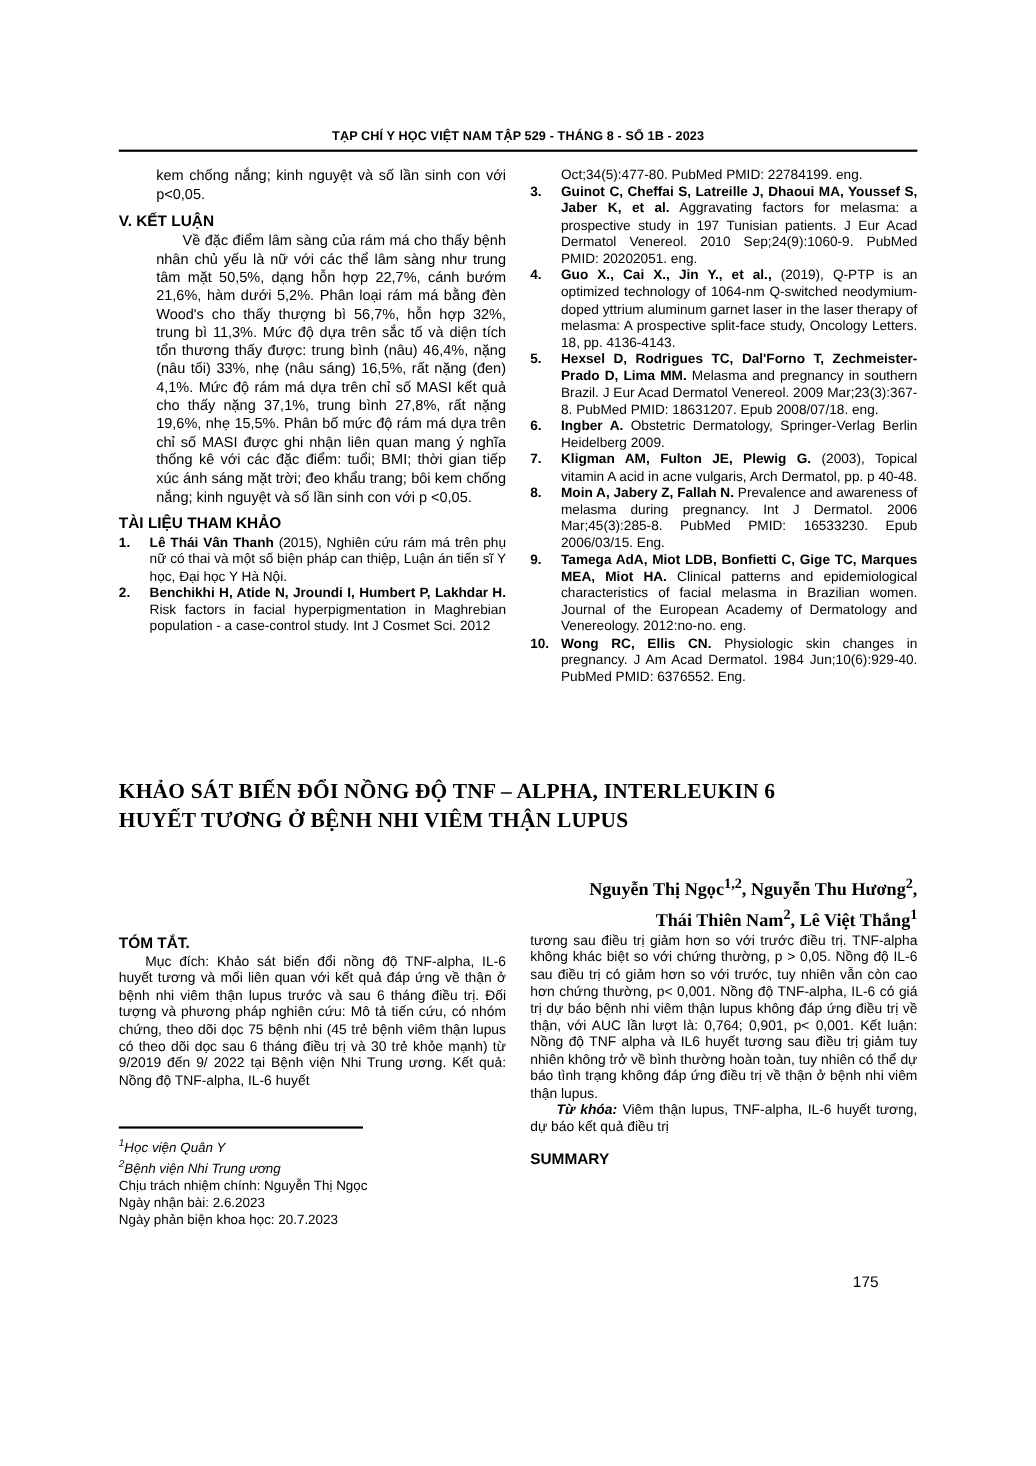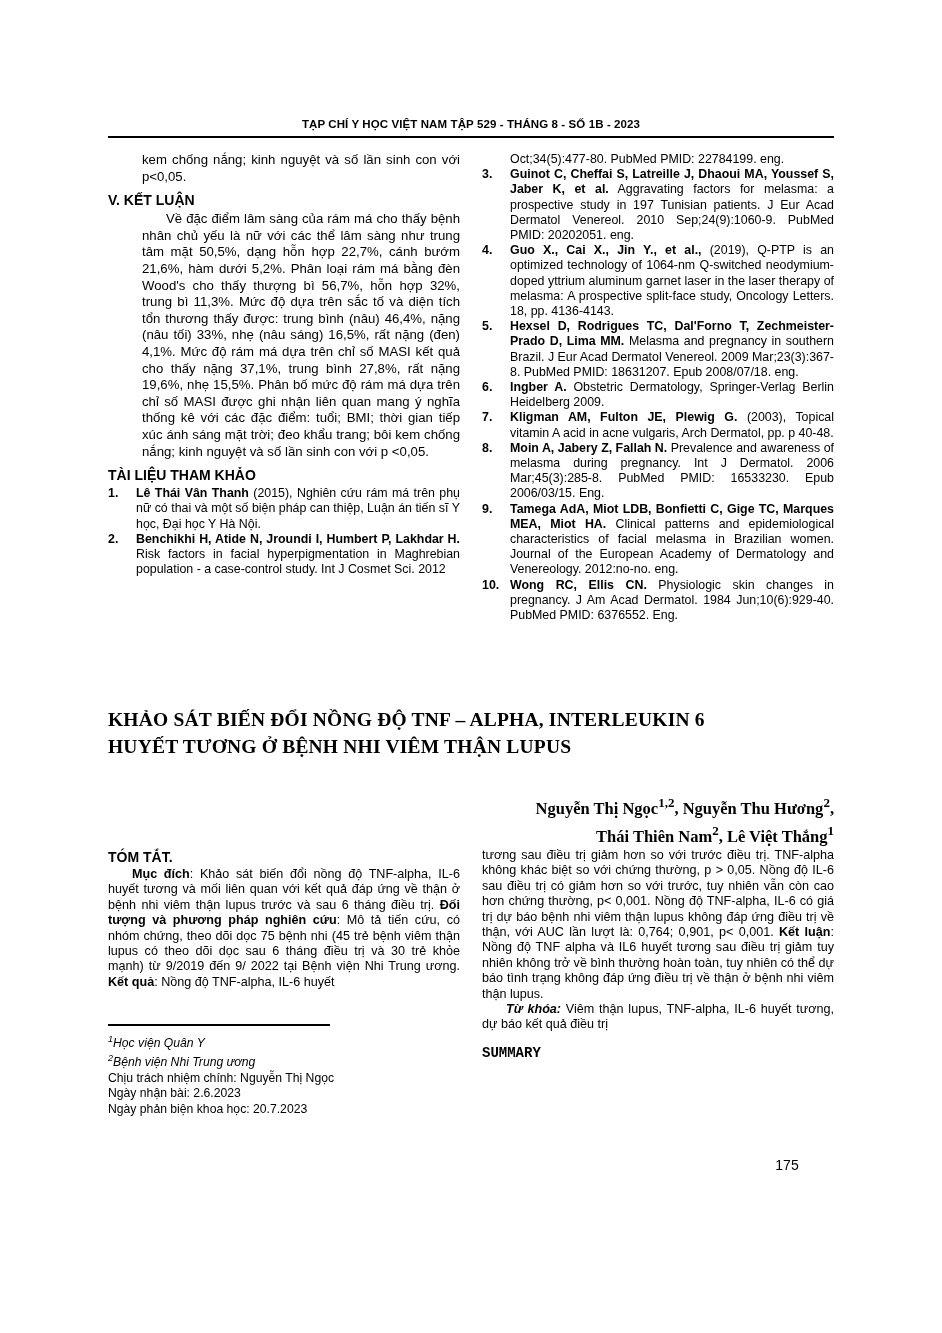--- a/index.html
+++ b/index.html
@@ -141,21 +141,21 @@
     margin: 0 0 1px 0;
   }
   .abs-text {
     font-family: "Liberation Sans", sans-serif;
     font-size: 12.6px;
     line-height: 15.4px;
     text-align: justify;
     margin: 0;
   }
   .abs-text.indent { text-indent: 24px; }
-  .abs-text b { font-weight: bold; }
+  .abs-text b { font-weight: normal; }
   .abs-text i { font-style: italic; font-weight: bold; }
 
   
   .foot-rule {
     position: absolute;
     left: 108px;
     top: 1024px;
     width: 222px;
     height: 2px;
     background: #000;
@@ -167,21 +167,21 @@
     width: 352px;
     font-family: "Liberation Sans", sans-serif;
     font-size: 12.2px;
     line-height: 15.4px;
   }
   .footnote .aff { font-style: italic; }
   .footnote sup { font-size: 9px; vertical-align: super; }
 
   
   .summary-head {
-    font-family: Liberation Mono, monospace;
+    font-family: Liberation Sans, sans-serif;
     font-weight: bold;
     font-size: 14px;
     line-height: 20px;
     margin: 10px 0 2px 0;
   }
   .summary-title {
     font-family: "Liberation Sans", sans-serif;
     font-size: 14.5px;
     line-height: 20px;
     text-align: center;

